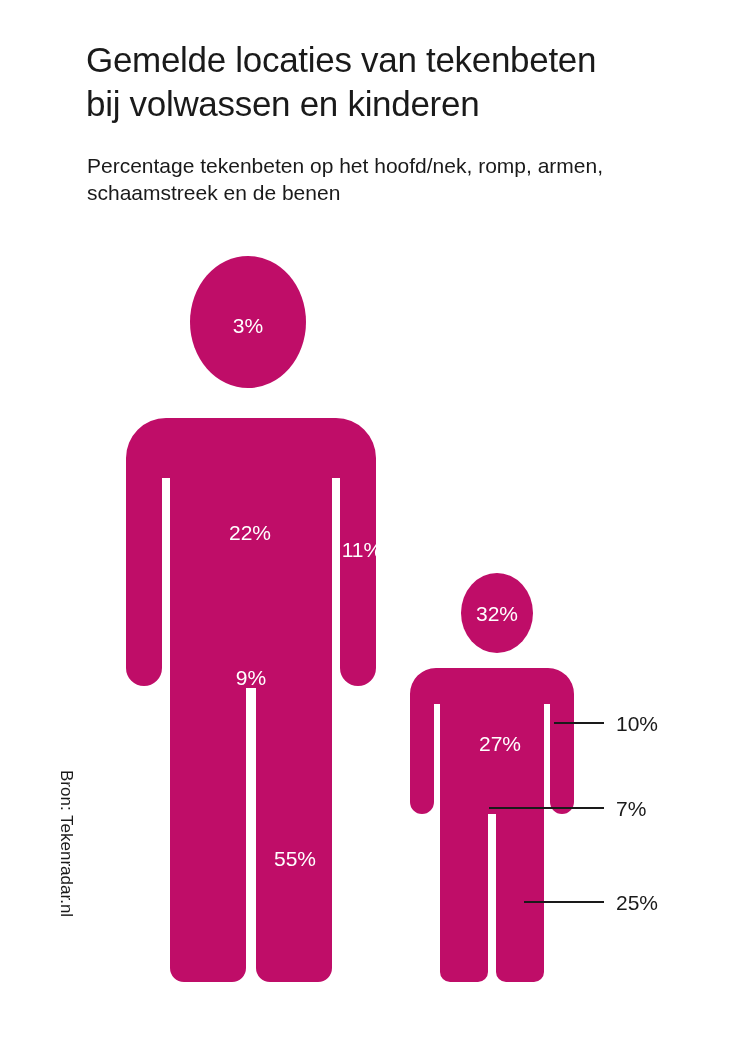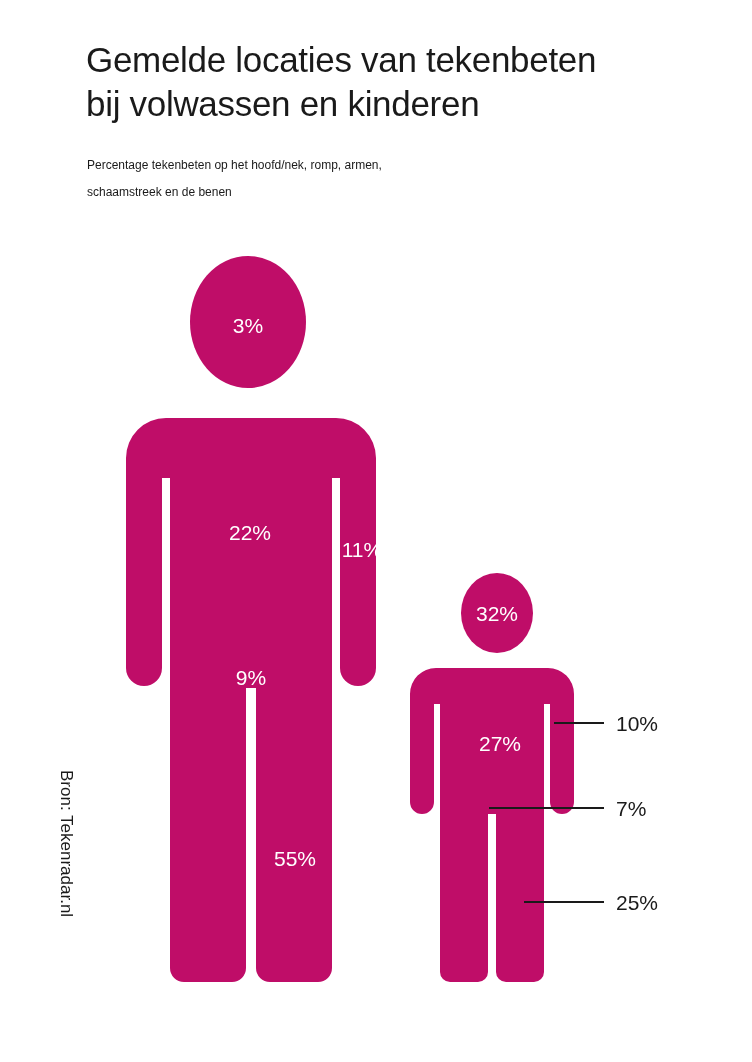--- a/index.html
+++ b/index.html
@@ -29,21 +29,21 @@
     color: #1a1a1a;
     font-weight: 400;
     letter-spacing: -0.3px;
     white-space: pre-line;
   }
   .subtitle {
     position: absolute;
     left: 87px;
     top: 152px;
     width: 570px;
-    font-size: 12px;
+    font-size: 21px;
     line-height: 27px;
     color: #1a1a1a;
     white-space: pre-line;
   }
   .source {
     position: absolute;
     left: 76px;
     top: 770px;
     font-size: 17px;
     color: #1a1a1a;

